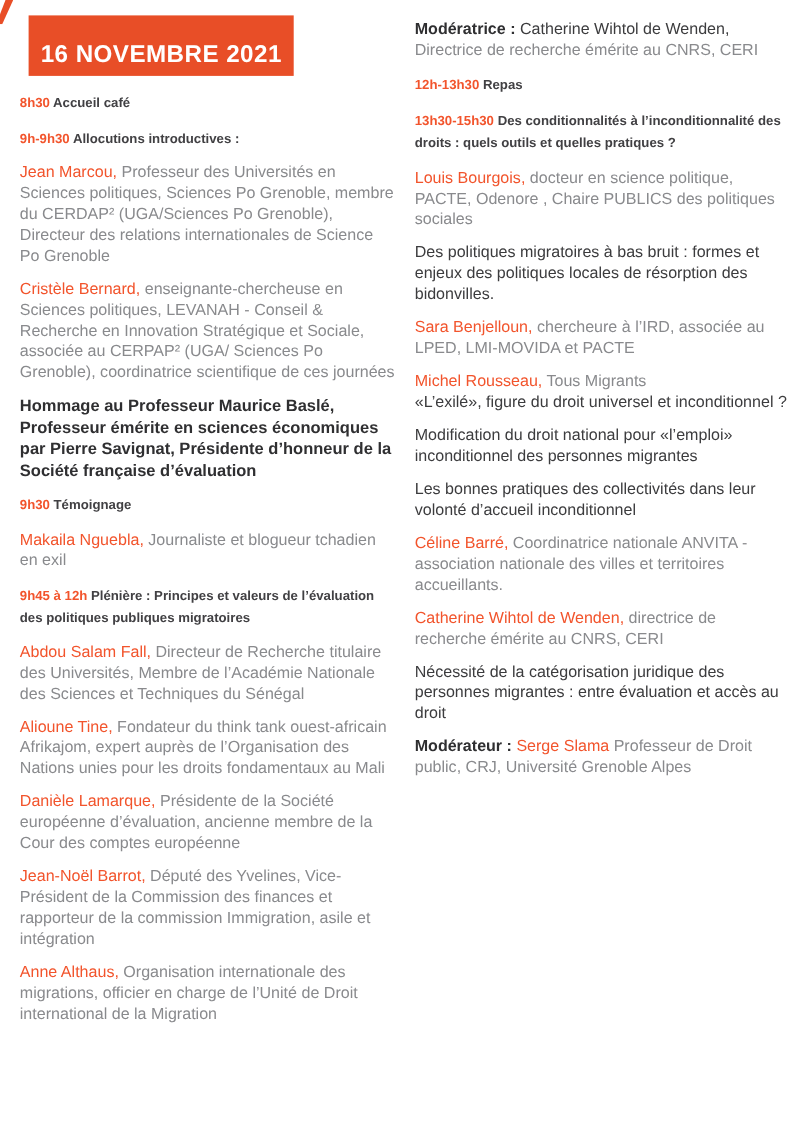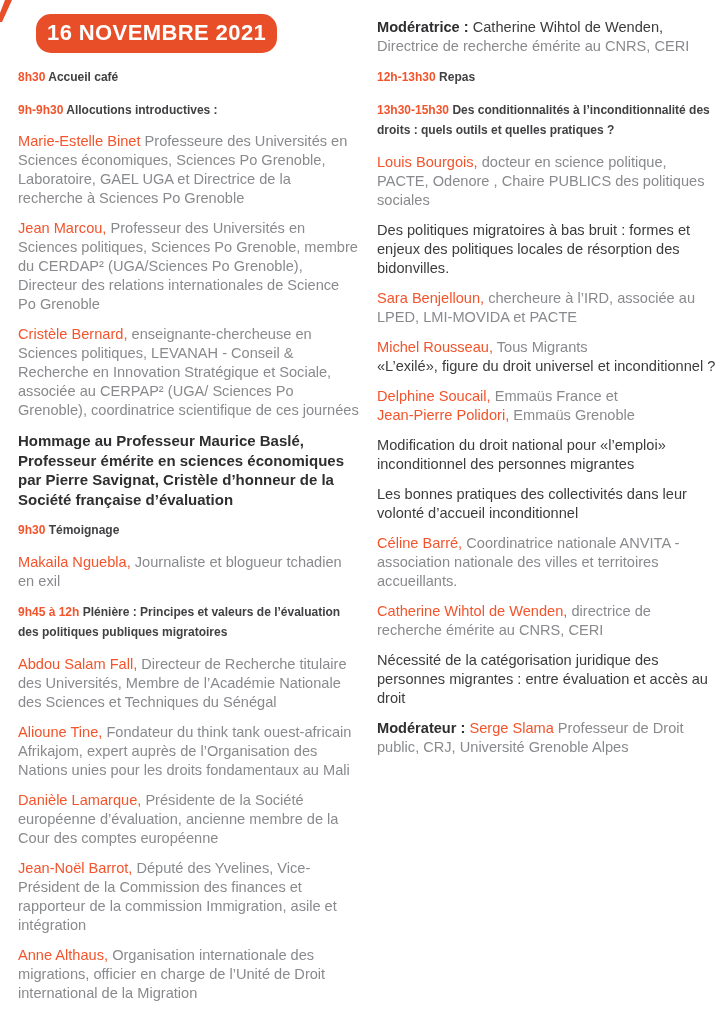--- a/index.html
+++ b/index.html
@@ -22,23 +22,22 @@
   .col-left  { left: 18px;  top: 14px; width: 341px; }
   .col-right { left: 377px; top: 18px; width: 340px; }
 
   .banner {
     display: inline-block;
     background: var(--accent-banner, #E84E27);
     color: #ffffff;
     font-weight: bold;
     font-size: 22px;
     letter-spacing: 0.4px;
-    padding: 6px 11px 7px 11px;
-    margin: 0 0 14px 18px;
-    border-radius: 15px;
+    padding: 22px 11px 7px 11px;
+    margin: 0 0 14px 8px;
   }
 
   .block { margin: 0 0 11px 0; }
   .block.session {
     font-size: 12px;
     line-height: 20.5px;
     font-weight: bold;
     margin: 0 0 12px 0;
   }
   .block.speaker, .block.note, .block.moderator {
@@ -63,45 +62,43 @@
 <body>
 
 <div class="page">
   <div class="corner-ribbon"></div>
 
   <div class="col col-left">
     <div class="banner">16 NOVEMBRE 2021</div>
     <div id="left-blocks">
         <p class="block session"><span class="seg-time">8h30 </span><span class="seg-title">Accueil café</span></p>
         <p class="block session"><span class="seg-time">9h-9h30 </span><span class="seg-title">Allocutions introductives :</span></p>
-        <p class="block speaker"><span class="seg-name">Marie-Estelle Binet</span><span class="seg-gray"> Professeure des Universités en Sciences économiques, Sciences Po Grenoble, Laboratoire, GAEL UGA et Directrice de la recherche à Sciences Po Grenoble</span></p>
         <p class="block speaker"><span class="seg-name">Jean Marcou,</span><span class="seg-gray"> Professeur des Universités en Sciences politiques, Sciences Po Grenoble, membre du CERDAP² (UGA/Sciences Po Grenoble), Directeur des relations internationales de Science Po Grenoble</span></p>
         <p class="block speaker"><span class="seg-name">Cristèle Bernard,</span><span class="seg-gray"> enseignante-chercheuse en Sciences politiques, LEVANAH - Conseil &amp; Recherche en Innovation Stratégique et Sociale, associée au CERPAP² (UGA/ Sciences Po Grenoble), coordinatrice scientifique de ces journées</span></p>
-        <p class="block tribute"><span class="seg-bold">Hommage au Professeur Maurice Baslé, Professeur émérite en sciences économiques par Pierre Savignat, Cristèle d’honneur de la Société française d’évaluation</span></p>
+        <p class="block tribute"><span class="seg-bold">Hommage au Professeur Maurice Baslé, Professeur émérite en sciences économiques par Pierre Savignat, Présidente d’honneur de la Société française d’évaluation</span></p>
         <p class="block session"><span class="seg-time">9h30 </span><span class="seg-title">Témoignage</span></p>
         <p class="block speaker"><span class="seg-name">Makaila Nguebla,</span><span class="seg-gray"> Journaliste et blogueur tchadien en exil</span></p>
         <p class="block session"><span class="seg-time">9h45 à 12h </span><span class="seg-title">Plénière : Principes et valeurs de l’évaluation des politiques publiques migratoires</span></p>
         <p class="block speaker"><span class="seg-name">Abdou Salam Fall,</span><span class="seg-gray"> Directeur de Recherche titulaire des Universités, Membre de l’Académie Nationale des Sciences et Techniques du Sénégal</span></p>
         <p class="block speaker"><span class="seg-name">Alioune Tine,</span><span class="seg-gray"> Fondateur du think tank ouest-africain Afrikajom, expert auprès de l’Organisation des Nations unies pour les droits fondamentaux au Mali</span></p>
         <p class="block speaker"><span class="seg-name">Danièle Lamarque,</span><span class="seg-gray"> Présidente de la Société européenne d’évaluation, ancienne membre de la Cour des comptes européenne</span></p>
         <p class="block speaker"><span class="seg-name">Jean-Noël Barrot,</span><span class="seg-gray"> Député des Yvelines, Vice-Président de la Commission des finances et rapporteur de la commission Immigration, asile et intégration</span></p>
         <p class="block speaker"><span class="seg-name">Anne Althaus,</span><span class="seg-gray"> Organisation internationale des migrations, officier en charge de l’Unité de Droit international de la Migration</span></p>
       </div>
   </div>
 
   <div class="col col-right">
     <div id="right-blocks">
         <p class="block moderator"><span class="seg-bold">Modératrice : </span><span class="seg-dark">Catherine Wihtol de Wenden,</span><span class="seg-gray"> Directrice de recherche émérite au CNRS, CERI</span></p>
         <p class="block session"><span class="seg-time">12h-13h30 </span><span class="seg-title">Repas</span></p>
         <p class="block session"><span class="seg-time">13h30-15h30 </span><span class="seg-title">Des conditionnalités à l’inconditionnalité des droits : quels outils et quelles pratiques ?</span></p>
         <p class="block speaker"><span class="seg-name">Louis Bourgois,</span><span class="seg-gray"> docteur en science politique, PACTE, Odenore , Chaire PUBLICS des politiques sociales</span></p>
         <p class="block note"><span class="seg-dark">Des politiques migratoires à bas bruit : formes et enjeux des politiques locales de résorption des bidonvilles.</span></p>
         <p class="block speaker"><span class="seg-name">Sara Benjelloun,</span><span class="seg-gray"> chercheure à l’IRD, associée au LPED, LMI-MOVIDA et PACTE</span></p>
         <p class="block speaker"><span class="seg-name">Michel Rousseau,</span><span class="seg-gray"> Tous Migrants</span><br><span class="seg-dark">«L’exilé», figure du droit universel et inconditionnel ?</span></p>
-        <p class="block speaker"><span class="seg-name">Delphine Soucail,</span><span class="seg-gray"> Emmaüs France et</span><br><span class="seg-name">Jean-Pierre Polidori,</span><span class="seg-gray"> Emmaüs Grenoble</span></p>
         <p class="block note"><span class="seg-dark">Modification du droit national pour «l’emploi» inconditionnel des personnes migrantes</span></p>
         <p class="block note"><span class="seg-dark">Les bonnes pratiques des collectivités dans leur volonté d’accueil inconditionnel</span></p>
         <p class="block speaker"><span class="seg-name">Céline Barré,</span><span class="seg-gray"> Coordinatrice nationale ANVITA - association nationale des villes et territoires accueillants.</span></p>
         <p class="block speaker"><span class="seg-name">Catherine Wihtol de Wenden,</span><span class="seg-gray"> directrice de recherche émérite au CNRS, CERI</span></p>
         <p class="block note"><span class="seg-dark">Nécessité de la catégorisation juridique des personnes migrantes : entre évaluation et accès au droit</span></p>
         <p class="block moderator"><span class="seg-bold">Modérateur : </span><span class="seg-name">Serge Slama</span><span class="seg-gray"> Professeur de Droit public, CRJ, Université Grenoble Alpes</span></p>
       </div>
   </div>
 </div>
 

